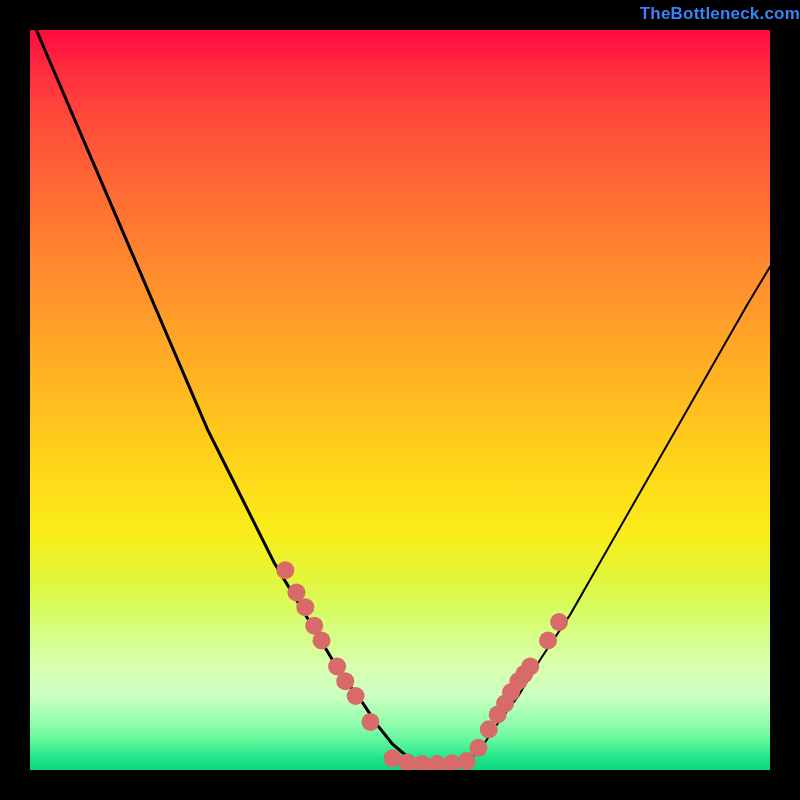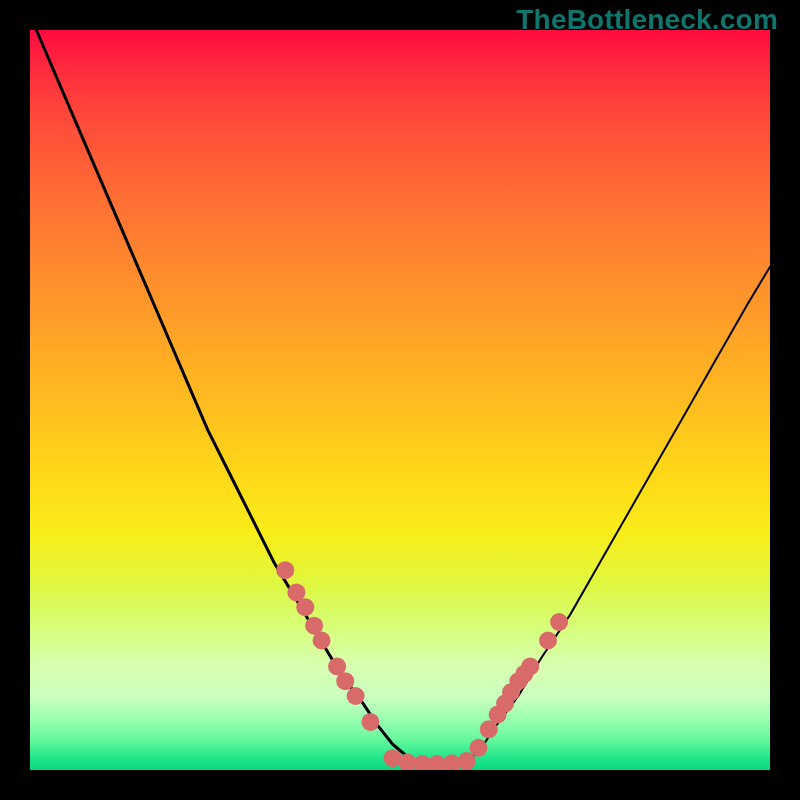--- a/index.html
+++ b/index.html
@@ -45,25 +45,25 @@
   }
   .curves {
     position: absolute;
     inset: 0;
     width: 740px;
     height: 740px;
   }
   .watermark {
     position: absolute;
     top: 4px;
-    right: 22px;
+    right: 0;
     font-family: Arial, Helvetica, sans-serif;
-    font-size: 28px;
+    font-size: 17px;
     font-weight: 600;
-    color: #0f766e;
+    color: #3b82f6;
     letter-spacing: 0.2px;
     user-select: none;
   }
 </style>
 </head>
 <body>
 
 <div class="stage">
   <div class="plot">
     <svg class="curves" viewBox="0 0 740 740" preserveAspectRatio="none">

